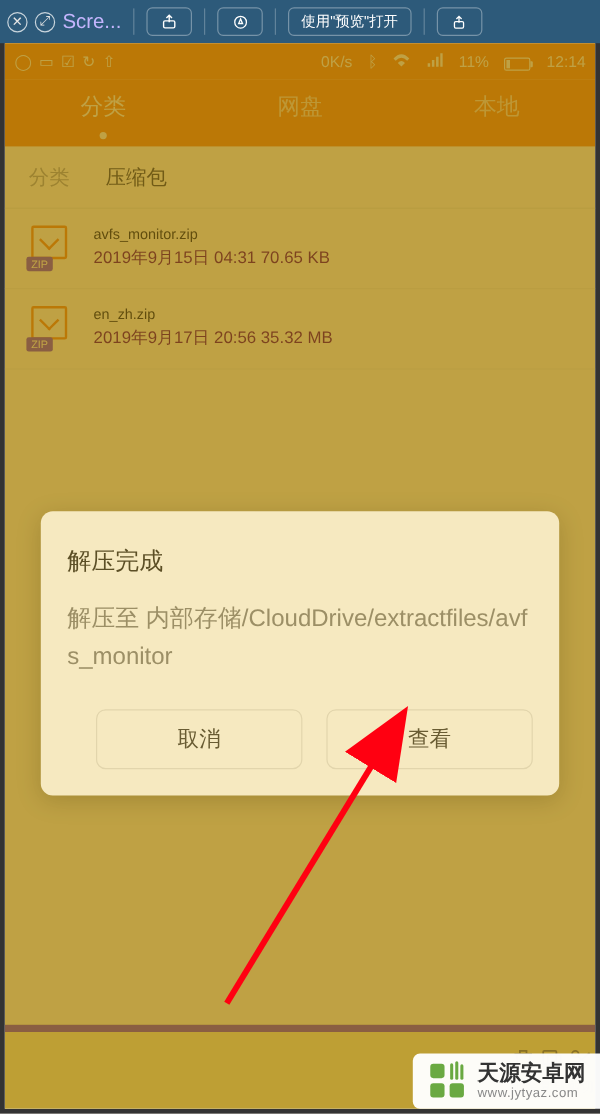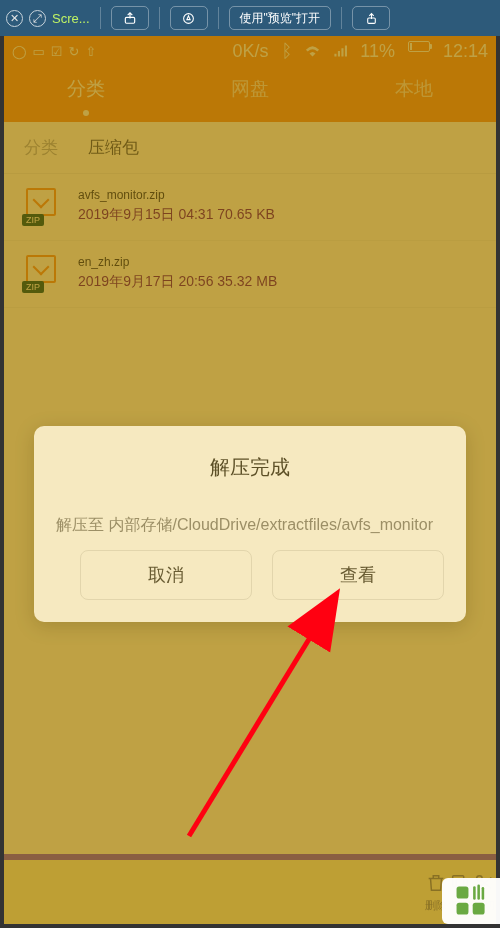--- a/index.html
+++ b/index.html
@@ -16,21 +16,21 @@
     height: 36px; background: #2d5a7a;
     display: flex; align-items: center; padding: 0 6px;
     gap: 6px; color: #e6e6e6; font-size: 12px;
   }
   .topbar .circ {
     width: 17px; height: 17px; border: 1.5px solid #c8d4dc;
     border-radius: 50%; display: flex; align-items: center;
     justify-content: center; font-size: 11px;
     flex-shrink:0;
   }
-  .topbar .title { flex-shrink:0; color:#bef264; font-size:13px;}
+  .topbar .title { flex-shrink:0; color:#c4b5fd; font-size:17px;}
   .topbar .sep {
     width: 1px; height: 22px; background: rgba(255,255,255,0.25);
     margin: 0 4px;
     flex-shrink:0;
   }
   .topbar .pillbtn {
     height: 24px; border: 1px solid rgba(255,255,255,0.35);
     border-radius: 5px; color: #fff;
     display: flex; align-items: center; justify-content: center;
     padding: 0 10px; font-size: 12px;
@@ -43,21 +43,21 @@
     background: #fff;
     overflow: hidden;
   }
   .statusbar {
     height: 30px; background: #f79a1a;
     display: flex; align-items: center;
     padding: 0 8px; color: #fff; font-size: 13px;
     gap: 5px;
   }
   .statusbar .left-icons { display:flex; gap:6px; align-items:center;}
-  .statusbar .right { margin-left:auto; display:flex; gap:13px; align-items:flex-start; font-size:18px;}
+  .statusbar .right { margin-left:auto; display:flex; gap:13px; align-items:flex-end; font-size:13px;}
   .battframe { width:22px; height:11px; border:1.3px solid #fff; border-radius:2px; position:relative;}
   .battframe::after{content:"";position:absolute;right:-3px;top:2px;width:2px;height:5px;background:#fff;border-radius:0 1px 1px 0;}
   .battfill{position:absolute;left:1px;top:1px;bottom:1px;width:11%;background:#fff;}
   .tabrow {
     height: 56px; background: #f79a1a;
     display: flex; align-items: flex-start;
     color: rgba(255,255,255,0.75); font-size: 19px;
     padding-top: 10px;
   }
   .tabrow .tab { flex:1; text-align:center; position:relative;}
@@ -87,21 +87,21 @@
     position:absolute; left:4px; top:0; width:30px; height:28px;
     border:2px solid #f79a1a; border-radius:2px;
   }
   .zipico .arrow{
     position:absolute; left:13px; top:6px; width:12px; height:12px;
     border-left:2px solid #f79a1a; border-bottom:2px solid #f79a1a;
     transform: rotate(-45deg);
   }
   .zipico .badge{
     position:absolute; left:0; bottom:0;
-    background:#14532d; color:#fff; font-size:9px;
+    background:#8b5cf6; color:#fff; font-size:9px;
     padding:1px 4px; border-radius:2px;
   }
   .fileinfo .fname { color:#333; font-size:12px; margin-bottom:4px;}
   .fileinfo .fmeta { color:#701a75; font-size:14px;}
   .overlay {
     position:absolute; inset:0; pointer-events:none;
   }
   .yellow-tint {
     position:absolute; inset:0;
     background: rgba(214,164,0,0.45);
@@ -110,22 +110,22 @@
   .dark-tint {
     position:absolute; inset:0;
     background: rgba(80,60,0,0.35);
   }
   .dialog {
     position:absolute; left:30px; right:30px; top:390px;
     background:#fff; border-radius:10px;
     padding: 28px 22px 22px;
     box-shadow: 0 4px 20px rgba(0,0,0,0.2);
   }
-  .dialog .dtitle { text-align:center; font-size:20px; color:#333; margin-bottom:32px;}
-  .dialog .dmsg { font-size:16px; color:#888; line-height:1.55; margin-bottom:12px; word-break:break-all;}
+  .dialog .dtitle { font-size:20px; color:#333; margin-bottom:20px;}
+  .dialog .dmsg { font-size:20px; color:#888; line-height:1.55; margin-bottom:28px; word-break:break-all;}
   .dialog .dbtnrow { display:flex; gap:20px;padding-left:24px;}
   .dialog .dbtn {
     flex:1; height:50px; border:1px solid #e5e5e5;
     border-radius:8px; display:flex; align-items:center;
     justify-content:center; font-size:18px; color:#444;
   }
   .arrow-annot {
     position:absolute; pointer-events:none;
     z-index:50;
   }
@@ -317,13 +317,17 @@
   <svg class="wmico" viewBox="0 0 40 40">
     <rect x="3" y="3" width="14" height="14" rx="3" fill="#6aa942"></rect>
     <rect x="3" y="22" width="14" height="14" rx="3" fill="#6aa942"></rect>
     <rect x="22" y="22" width="14" height="14" rx="3" fill="#6aa942"></rect>
     <g stroke="#6aa942" stroke-width="3" stroke-linecap="round">
       <line x1="24" y1="4" x2="24" y2="17"></line>
       <line x1="29" y1="2" x2="29" y2="17"></line>
       <line x1="34" y1="5" x2="34" y2="17"></line>
     </g>
   </svg>
+  <div class="wmtext">
+    <span class="wmcn">天源安卓网</span>
+    <span class="wmurl">www.jytyaz.com</span>
+  </div>
 </div>
 
 </body></html>

